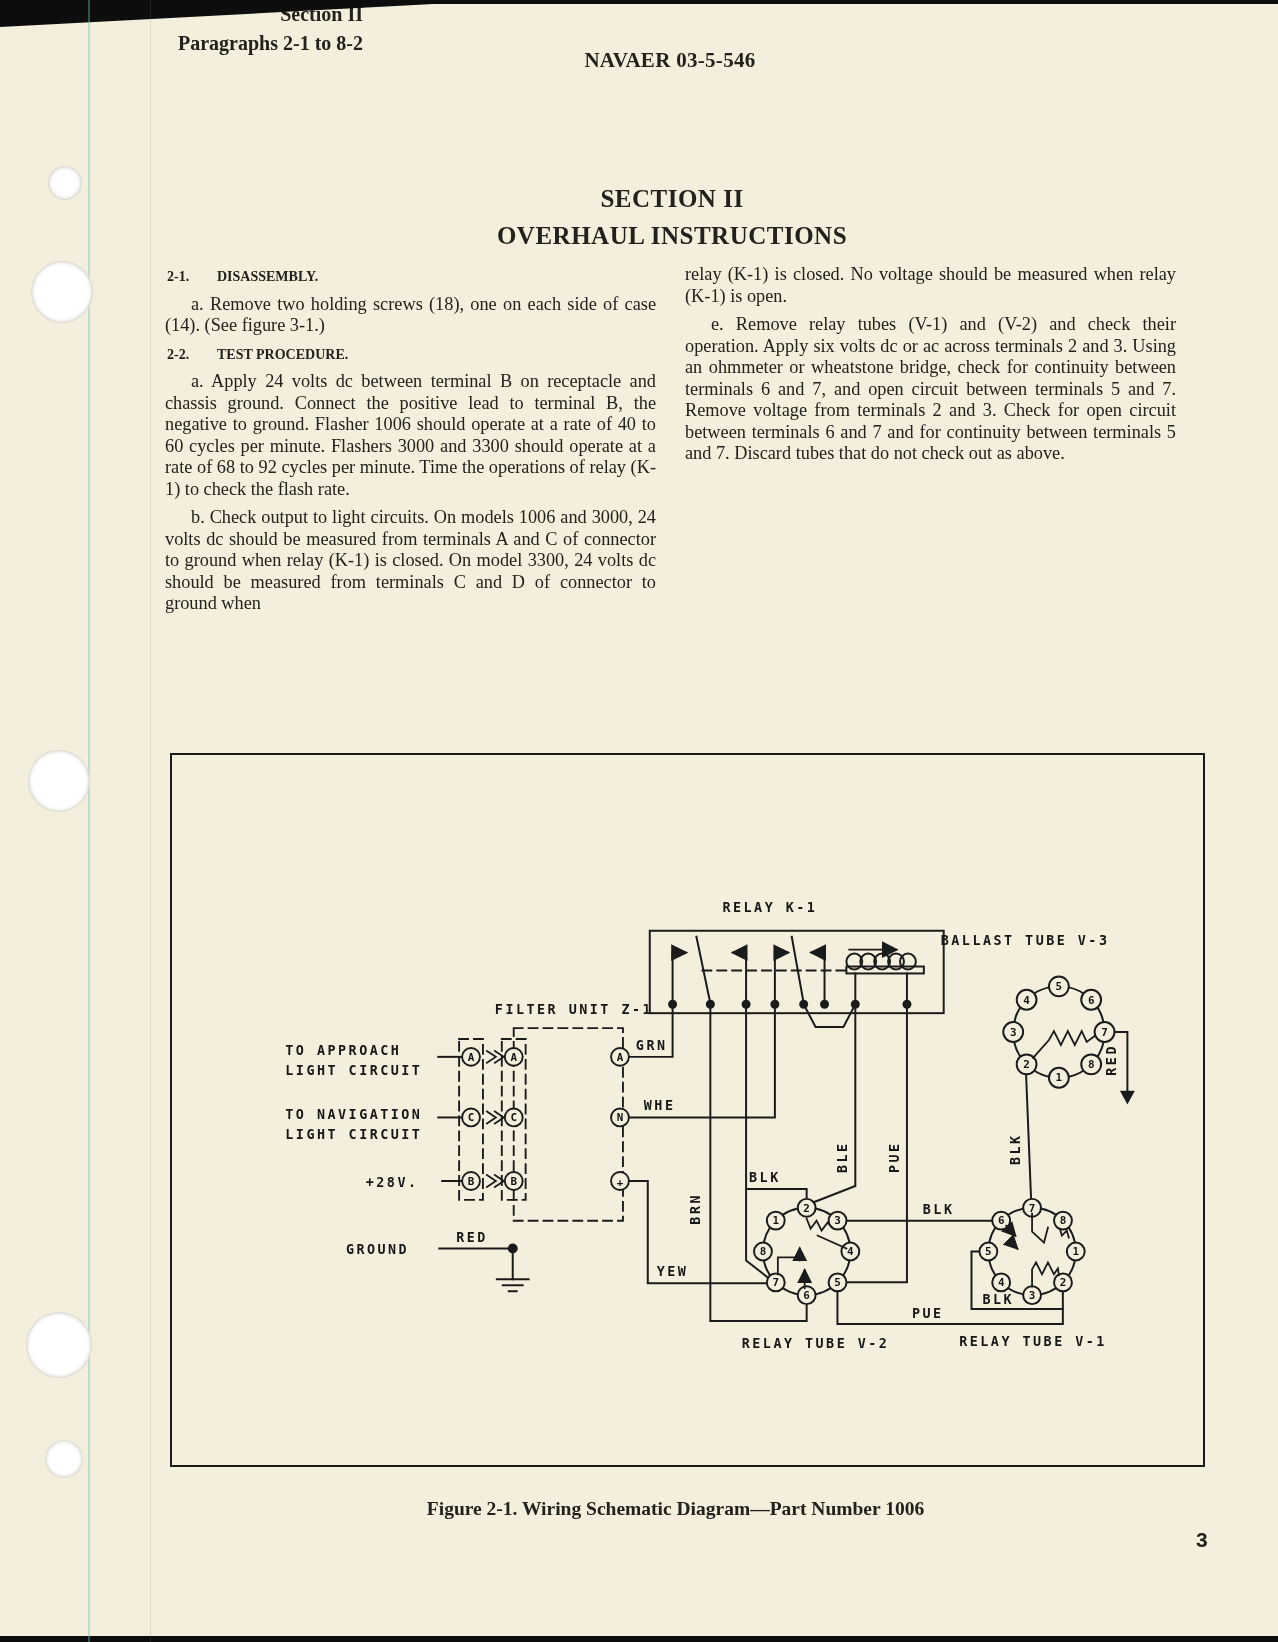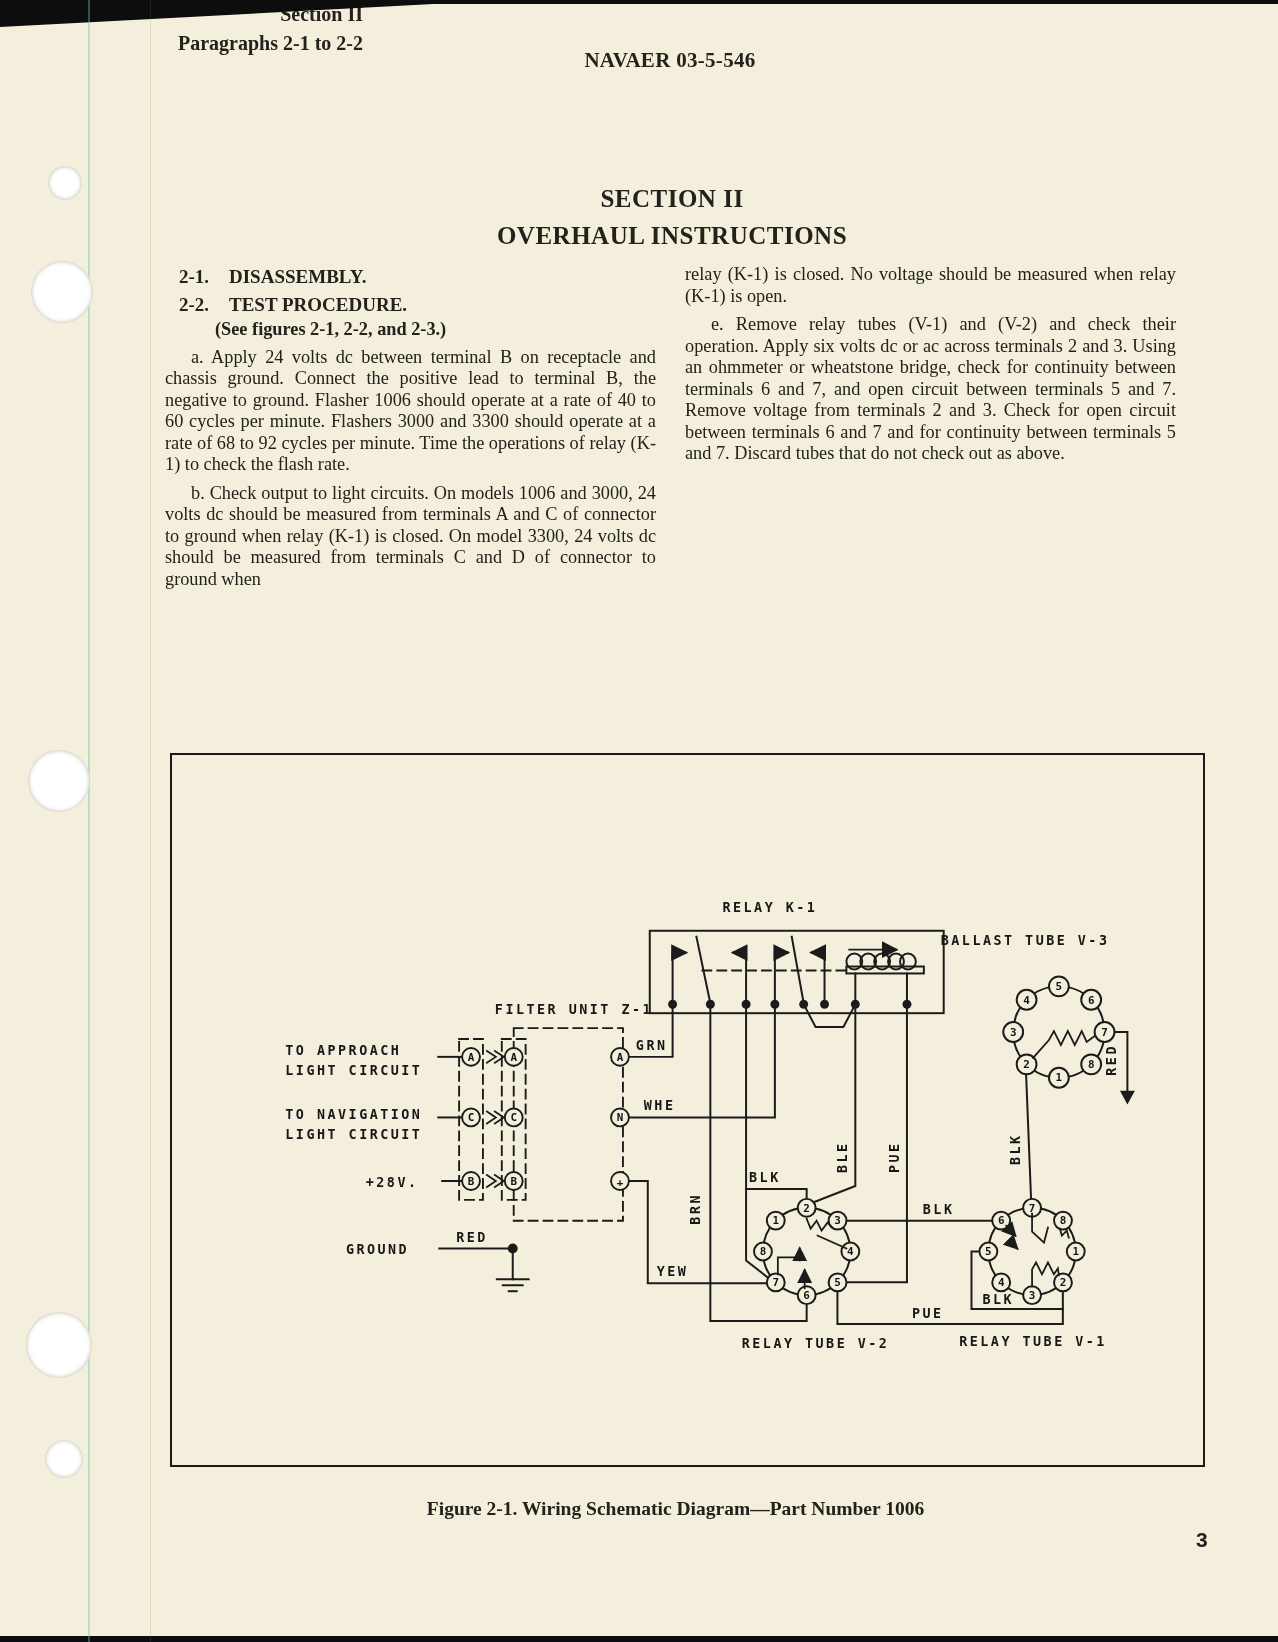--- a/index.html
+++ b/index.html
@@ -24,21 +24,21 @@
   #hdr-right{left:800px;top:48px;width:363px;text-align:right;line-height:29px;font-weight:bold;font-size:20px;}
   #title-block{position:absolute;left:0;top:180px;width:1344px;text-align:center;
     font-weight:bold;font-size:25px;line-height:37px;letter-spacing:.5px;}
   
   .col{position:absolute;top:264px;width:503px;font-size:18.3px;line-height:21.5px;
     text-align:justify;}
   #col-left{left:165px;}
   #col-right{left:685px;}
   .col p{margin:0 12px 7px 0;text-indent:26px;}
   .col p.no-indent{text-indent:0;}
-  .col h3{margin:2px 0 6px 14px;font-size:19px;}
+  .col h3{margin:2px 0 6px 2px;font-size:14px;}
   .hnum{display:inline-block;min-width:50px;}
   .subhead{margin:-2px 0 6px 0;padding-left:50px;font-weight:bold;text-align:left;}
   
   #figure-box{position:absolute;left:170px;top:753px;width:1035px;height:714px;
     border:2.5px solid #1a1a1a;box-sizing:border-box;background:transparent;}
   #figure-caption{position:absolute;left:158px;top:1498px;width:1035px;text-align:center;
     font-weight:bold;font-size:19.5px;}
   #page-number{position:absolute;left:1196px;top:1528px;font-weight:bold;font-size:21px;
     font-family:"Liberation Sans",sans-serif;}
   
@@ -67,32 +67,32 @@
   <div id="seam2"></div>
   <div class="hole" style="left:48px;top:166px;width:34px;height:34px;"></div>
   <div class="hole" style="left:31px;top:261px;width:62px;height:62px;"></div>
   <div class="hole" style="left:28px;top:750px;width:62px;height:62px;"></div>
   <div class="hole" style="left:26px;top:1312px;width:66px;height:66px;"></div>
   <div class="hole" style="left:45px;top:1440px;width:38px;height:38px;"></div>
 
   <div id="doc-number" class="hdr">NAVAER 03-5-546</div>
   <div id="hdr-right">
     <div>Section II</div>
-    <div>Paragraphs 2-1 to 2-2</div>
+    <div>Paragraphs 2-1 to 8-2</div>
   </div>
 
   <div id="title-block">
     <div>SECTION II</div>
     <div>OVERHAUL INSTRUCTIONS</div>
   </div>
 
   <div id="col-left" class="col">
     <h3><span class="hnum">2-1.</span><span>DISASSEMBLY.</span></h3>
+    <p>a. Remove two holding screws (18), one on each side of case (14).  (See figure 3-1.)</p>
     <h3><span class="hnum">2-2.</span><span>TEST PROCEDURE.</span></h3>
-    <div class="subhead">(See figures 2-1, 2-2, and 2-3.)</div>
     <p>a. Apply 24 volts dc between terminal B on receptacle and chassis ground.  Connect the positive lead to terminal B, the negative to ground.  Flasher 1006 should operate at a rate of 40 to 60 cycles per minute.  Flashers 3000 and 3300 should operate at a rate of 68 to 92 cycles per minute.  Time the operations of relay (K-1) to check the flash rate.</p>
     <p>b. Check output to light circuits.  On models 1006 and 3000, 24 volts dc should be measured from terminals A and C of connector to ground when relay (K-1) is closed.  On model 3300, 24 volts dc should be measured from terminals C and D of connector to ground when</p>
   </div>
 
   <div id="col-right" class="col">
     <p class="no-indent">relay (K-1) is closed.  No voltage should be measured when relay (K-1) is open.</p>
     <p>e. Remove relay tubes (V-1) and (V-2) and check their operation.  Apply six volts dc or ac across terminals 2 and 3.  Using an ohmmeter or wheatstone bridge, check for continuity between terminals 6 and 7, and open circuit between terminals 5 and 7.  Remove voltage from terminals 2 and 3.  Check for open circuit between terminals 6 and 7 and for continuity between terminals 5 and 7.  Discard tubes that do not check out as above.</p>
   </div>
 
   <div id="figure-box">

